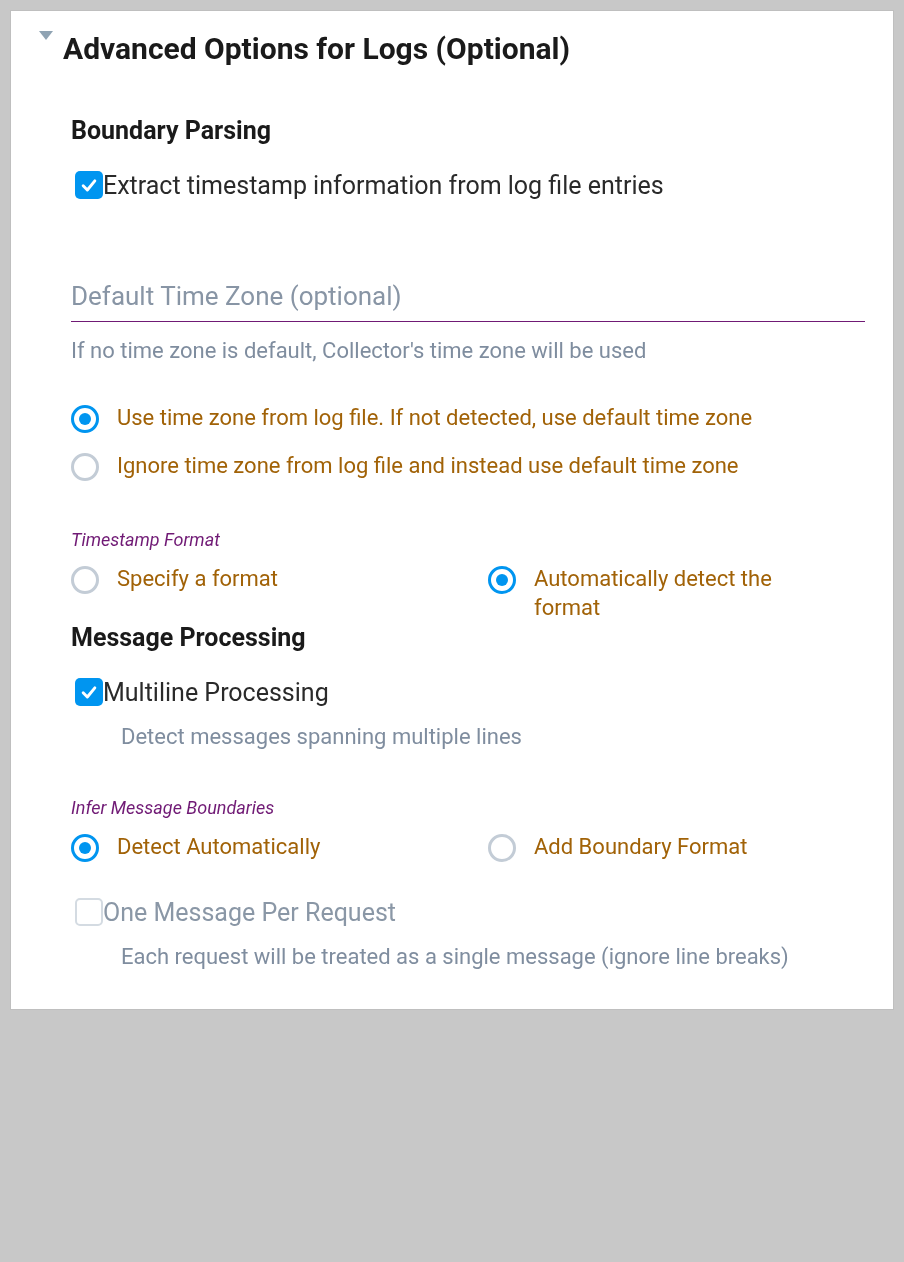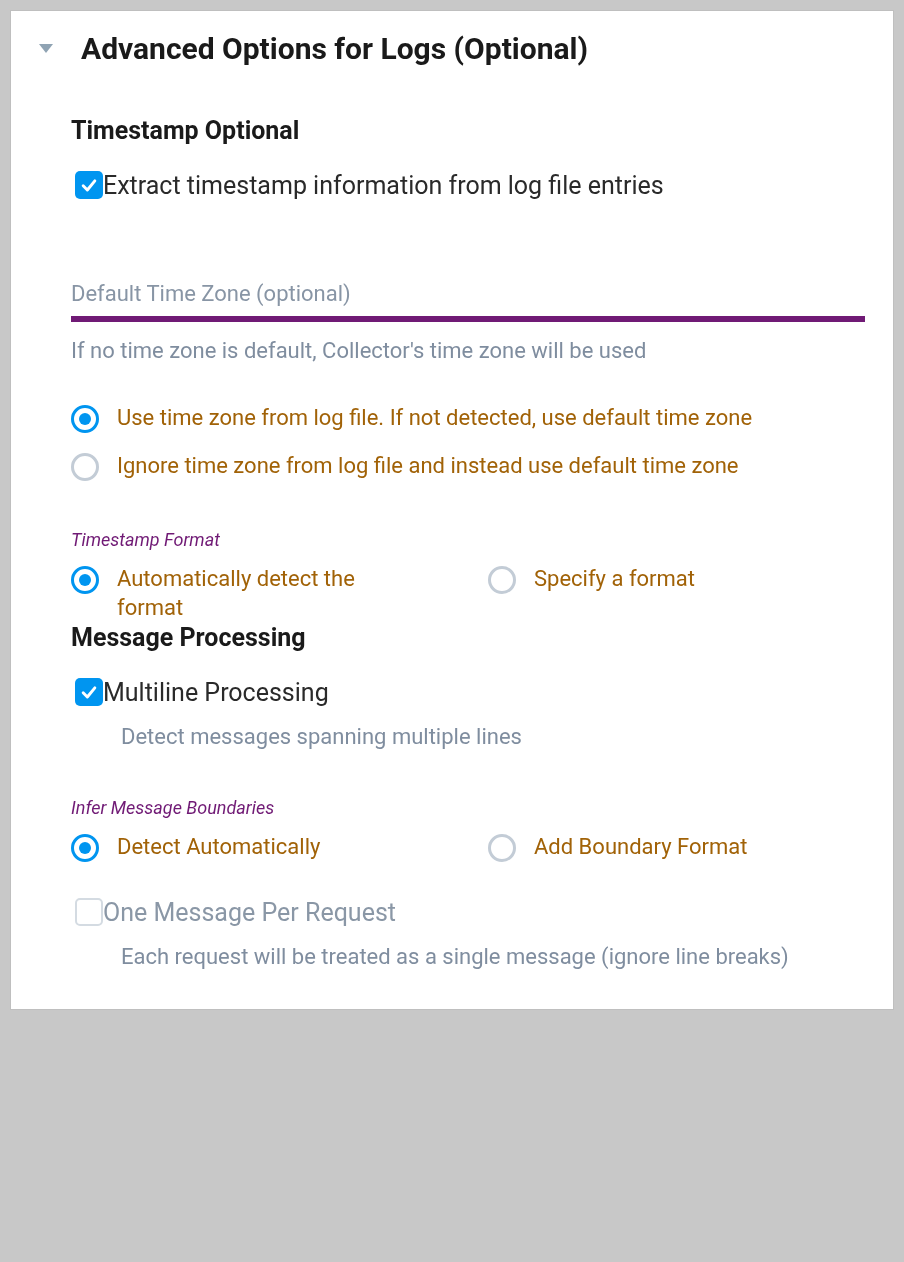--- a/index.html
+++ b/index.html
@@ -13,22 +13,21 @@
       padding: 10px;
       width: 904px;
     }
     .panel {
       background: #ffffff;
       border: 1px solid #bfbfbf;
       padding: 20px 28px 30px 28px;
     }
     .header-row {
       display: flex;
-      align-items: center;
-      gap: 28px;
+      gap: 10px;
       margin-bottom: 50px;
     }
     .collapse-icon {
       width: 0;
       height: 0;
       border-left: 7px solid transparent;
       border-right: 7px solid transparent;
       border-top: 9px solid #8fa3b3;
       flex-shrink: 0;
     }
@@ -86,24 +85,24 @@
       margin-left: 82px;
       margin-top: 6px;
       margin-bottom: 10px;
     }
     .select-field-wrap {
       margin-left: 32px;
       margin-top: 78px;
       margin-bottom: 10px;
     }
     .select-field {
-      font-size: 22px;
+      font-size: 26px;
       color: #8895a5;
       padding-bottom: 10px;
-      border-bottom: 6px solid #701a75;
+      border-bottom: 1px solid #701a75;
     }
     .select-helper {
       font-size: 22px;
       color: #7f8d9f;
       margin-top: 16px;
     }
     .radio-group {
       margin-left: 32px;
       margin-top: 40px;
     }
@@ -178,21 +177,21 @@
 </head>
 <body>
 
 <div class="panel">
 
   <div class="header-row">
     <div class="collapse-icon"></div>
     <div class="header-title">Advanced Options for Logs (Optional)</div>
   </div>
 
-  <div class="section-heading">Timestamp Optional</div>
+  <div class="section-heading">Boundary Parsing</div>
 
   <div class="checkbox-row">
     <div class="checkbox checked">
       <svg viewBox="0 0 24 24">
         <path d="M5 13 L10 18 L19 7" stroke="#ffffff" stroke-width="3.5" fill="none" stroke-linecap="round" stroke-linejoin="round"></path>
       </svg>
     </div>
     <div class="checkbox-label">Extract timestamp information from log file entries</div>
   </div>
 
@@ -209,26 +208,26 @@
     <div class="radio-row">
       <div class="radio unselected"></div>
       <div class="radio-label">Ignore time zone from log file and instead use default time zone</div>
     </div>
   </div>
 
   <div class="sub-section-label">Timestamp Format</div>
 
   <div class="radio-columns">
     <div class="radio-col">
+      <div class="radio unselected"></div>
+      <div class="radio-label">Specify a format</div>
+    </div>
+    <div class="radio-col">
       <div class="radio selected"></div>
       <div class="radio-label">Automatically detect the format</div>
-    </div>
-    <div class="radio-col">
-      <div class="radio unselected"></div>
-      <div class="radio-label">Specify a format</div>
     </div>
   </div>
 
   <div class="message-section">
     <div class="section-heading">Message Processing</div>
 
     <div class="checkbox-row">
       <div class="checkbox checked">
         <svg viewBox="0 0 24 24">
           <path d="M5 13 L10 18 L19 7" stroke="#ffffff" stroke-width="3.5" fill="none" stroke-linecap="round" stroke-linejoin="round"></path>

